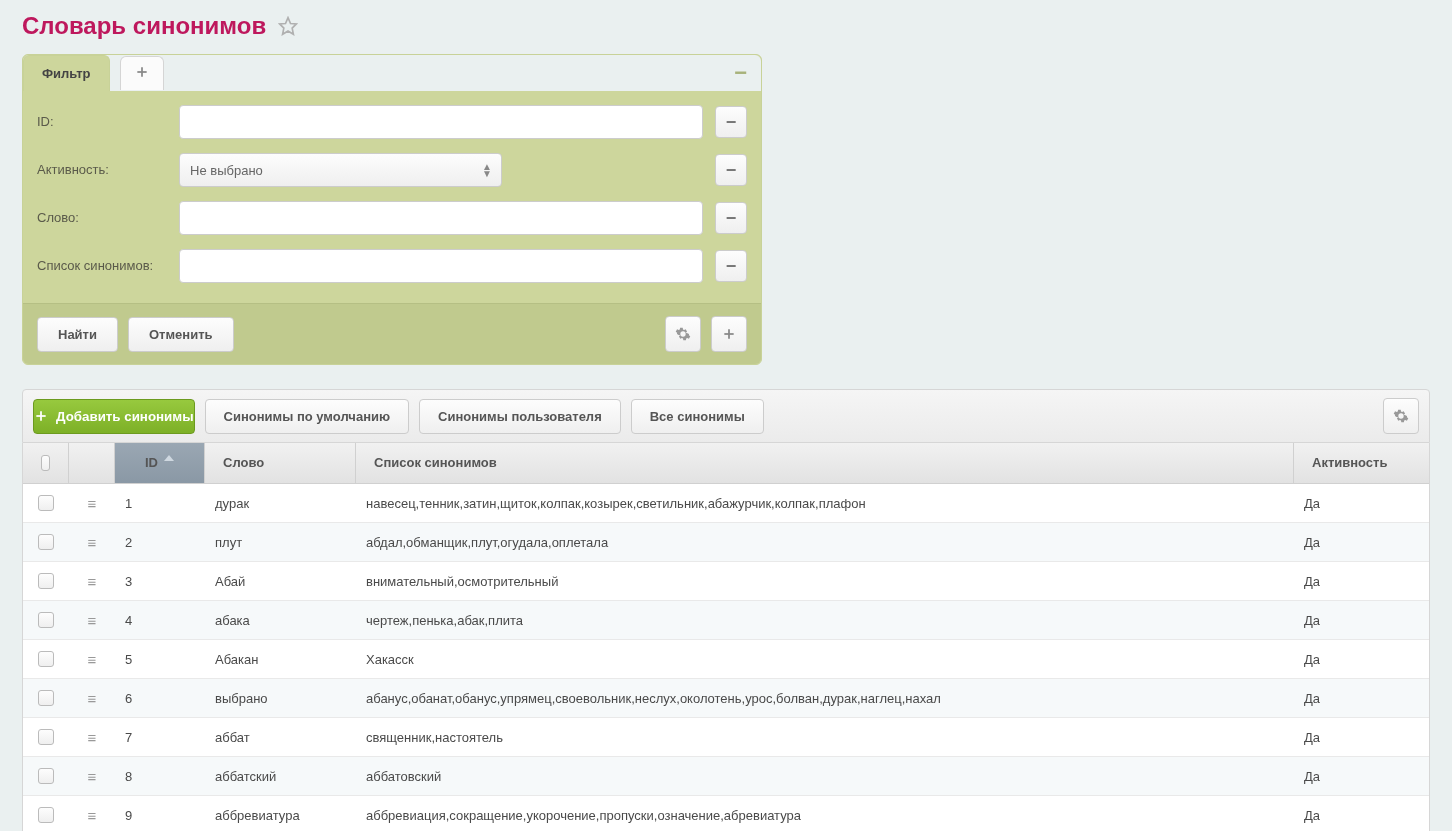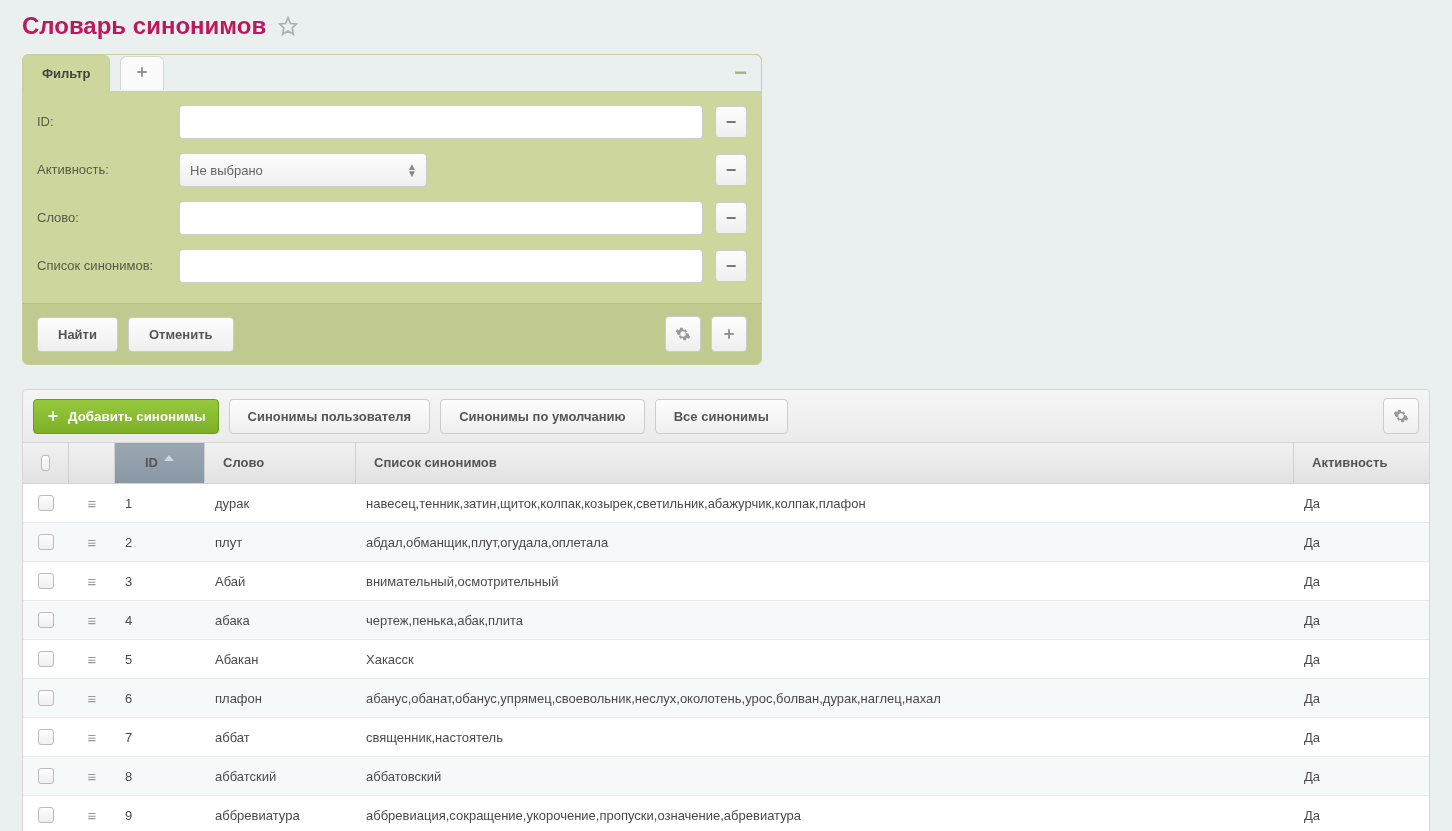--- a/index.html
+++ b/index.html
@@ -14,32 +14,32 @@
 .filter-panel { width: 740px; border: 1px solid #c8d298; border-radius: 6px; background: #cdd69c; position: relative; margin-bottom: 24px; }
 .filter-tabs { display: flex; align-items: center; background: #eaf0f0; border-radius: 6px 6px 0 0; position: relative; }
 .filter-tab { background: #cdd69c; border: 1px solid #c8d298; border-bottom: none; border-radius: 6px 6px 0 0; padding: 10px 18px; font-weight: bold; color: #444; margin-right: 10px; cursor: pointer; }
 .filter-tab-add { background: #fbfbfb; border: 1px solid #d5d5d5; border-bottom: none; border-radius: 6px 6px 0 0; padding: 8px 14px; cursor: pointer; color: #888; }
 .filter-collapse { position: absolute; right: 14px; top: 10px; color: #a8b27b; font-size: 22px; line-height: 16px; font-weight: bold; cursor: pointer; }
 
 .filter-body { padding: 14px 14px 6px 14px; background: #cdd69c; }
 .filter-row { display: flex; align-items: center; margin-bottom: 14px; gap: 12px; }
 .filter-label { width: 130px; color: #5a5a4a; font-size: 13px; line-height: 1.2; }
 .filter-input { flex: 1; height: 34px; padding: 0 10px; border: 1px solid #ccc; border-radius: 4px; background: #fff; font-size: 13px; }
-.filter-select-wrap { position: relative; width: 248px; }
+.filter-select-wrap { position: relative; width: 323px; }
 .filter-select { width: 100%; height: 34px; padding: 0 10px; border: 1px solid #ccc; border-radius: 4px; background: linear-gradient(#fdfdfd,#efefef); font-size: 13px; color: #666; appearance: none; }
 .filter-select-arrows { position: absolute; right: 10px; top: 50%; transform: translateY(-50%); pointer-events: none; font-size: 10px; color: #888; line-height: 7px; }
 .remove-btn { width: 32px; height: 32px; border: 1px solid #ccc; border-radius: 4px; background: linear-gradient(#fdfdfd,#efefef); display: flex; align-items: center; justify-content: center; cursor: pointer; color: #777; font-size: 18px; font-weight: bold; }
 
 .filter-footer { display: flex; align-items: center; padding: 12px 14px; background: #c0ca8e; border-top: 1px solid #b5bf84; border-radius: 0 0 6px 6px; gap: 10px; }
 .btn { border: 1px solid #ccc; border-radius: 4px; background: linear-gradient(#fdfdfd,#efefef); padding: 9px 20px; font-size: 13px; font-weight: bold; color: #555; cursor: pointer; }
 .filter-footer-spacer { flex: 1; }
 .icon-btn { width: 36px; height: 36px; border: 1px solid #ccc; border-radius: 4px; background: linear-gradient(#fdfdfd,#efefef); display: flex; align-items: center; justify-content: center; cursor: pointer; color: #888; }
 
 .toolbar { background: linear-gradient(#f5f5f5,#ebebeb); border: 1px solid #d6d6d6; border-radius: 4px 4px 0 0; padding: 8px 10px; display: flex; align-items: center; gap: 10px; }
-.btn-green { background: linear-gradient(#97c93e,#7db027); border: 1px solid #6c9a1f; color: #fff; font-weight: bold; padding: 9px 12px; border-radius: 4px; cursor: pointer; display: flex; align-items: center; gap: 8px; }
+.btn-green { background: linear-gradient(#97c93e,#7db027); border: 1px solid #6c9a1f; color: #fff; font-weight: bold; padding: 9px 0; border-radius: 4px; cursor: pointer; display: flex; align-items: center; gap: 8px; }
 .btn-white { border: 1px solid #ccc; border-radius: 4px; background: linear-gradient(#fdfdfd,#efefef); padding: 9px 18px; font-size: 13px; font-weight: bold; color: #555; cursor: pointer; }
 .toolbar-spacer { flex: 1; }
 
 .table-wrap { border: 1px solid #d6d6d6; border-top: none; }
 .grid-header { display: flex; background: linear-gradient(#f1f1f1,#e2e2e2); border-bottom: 1px solid #d0d0d0; }
 .grid-header .cell { padding: 12px 18px; font-weight: bold; color: #555; border-right: 1px solid #d0d0d0; display: flex; }
 .grid-header .cell:last-child { border-right: none; }
 .col-check { width: 46px; justify-content: center; }
 .col-drag { width: 46px; }
 .col-id { width: 90px; background: linear-gradient(#9aa7b3,#8a98a5); color: #fff; justify-content: center; gap: 6px; }
@@ -134,22 +134,22 @@
   </div>
 
   <div class="toolbar">
     <button class="btn-green">
       <svg class="plus-svg" viewBox="0 0 24 24" fill="none" stroke="#fff" stroke-width="3">
           <line x1="12" y1="4" x2="12" y2="20"></line>
           <line x1="4" y1="12" x2="20" y2="12"></line>
         </svg>
       <span>Добавить синонимы</span>
     </button>
+    <button class="btn-white">Синонимы по умолчанию</button>
     <button class="btn-white">Синонимы пользователя</button>
-    <button class="btn-white">Синонимы по умолчанию</button>
     <button class="btn-white">Все синонимы</button>
     <div class="toolbar-spacer"></div>
     <div class="icon-btn">
       <svg class="gear-svg" viewBox="0 0 24 24" fill="#999">
           <path d="M12 8a4 4 0 100 8 4 4 0 000-8zm9 4a9 9 0 01-.2 1.9l2.1 1.6-2 3.5-2.5-1a7 7 0 01-1.6.9l-.4 2.6h-4l-.4-2.6a7 7 0 01-1.6-.9l-2.5 1-2-3.5 2.1-1.6A9 9 0 013 12a9 9 0 01.2-1.9L1.1 8.5l2-3.5 2.5 1a7 7 0 011.6-.9L7.6 2.5h4l.4 2.6a7 7 0 011.6.9l2.5-1 2 3.5-2.1 1.6A9 9 0 0121 12z"></path>
         </svg>
     </div>
   </div>
 
   <div class="table-wrap">
@@ -228,21 +228,21 @@
           <div class="cell col-act">Да</div>
         </div>
         <div class="row">
           <div class="cell col-check">
             <div class="checkbox"></div>
           </div>
           <div class="cell col-drag">
             <span class="drag-icon">≡</span>
           </div>
           <div class="cell col-id" style="background:none;color:#4a4a4a;justify-content:flex-start">6</div>
-          <div class="cell col-word">плафон</div>
+          <div class="cell col-word">выбрано</div>
           <div class="cell col-syn">абанус,обанат,обанус,упрямец,своевольник,неслух,околотень,урос,болван,дурак,наглец,нахал</div>
           <div class="cell col-act">Да</div>
         </div>
         <div class="row">
           <div class="cell col-check">
             <div class="checkbox"></div>
           </div>
           <div class="cell col-drag">
             <span class="drag-icon">≡</span>
           </div>

